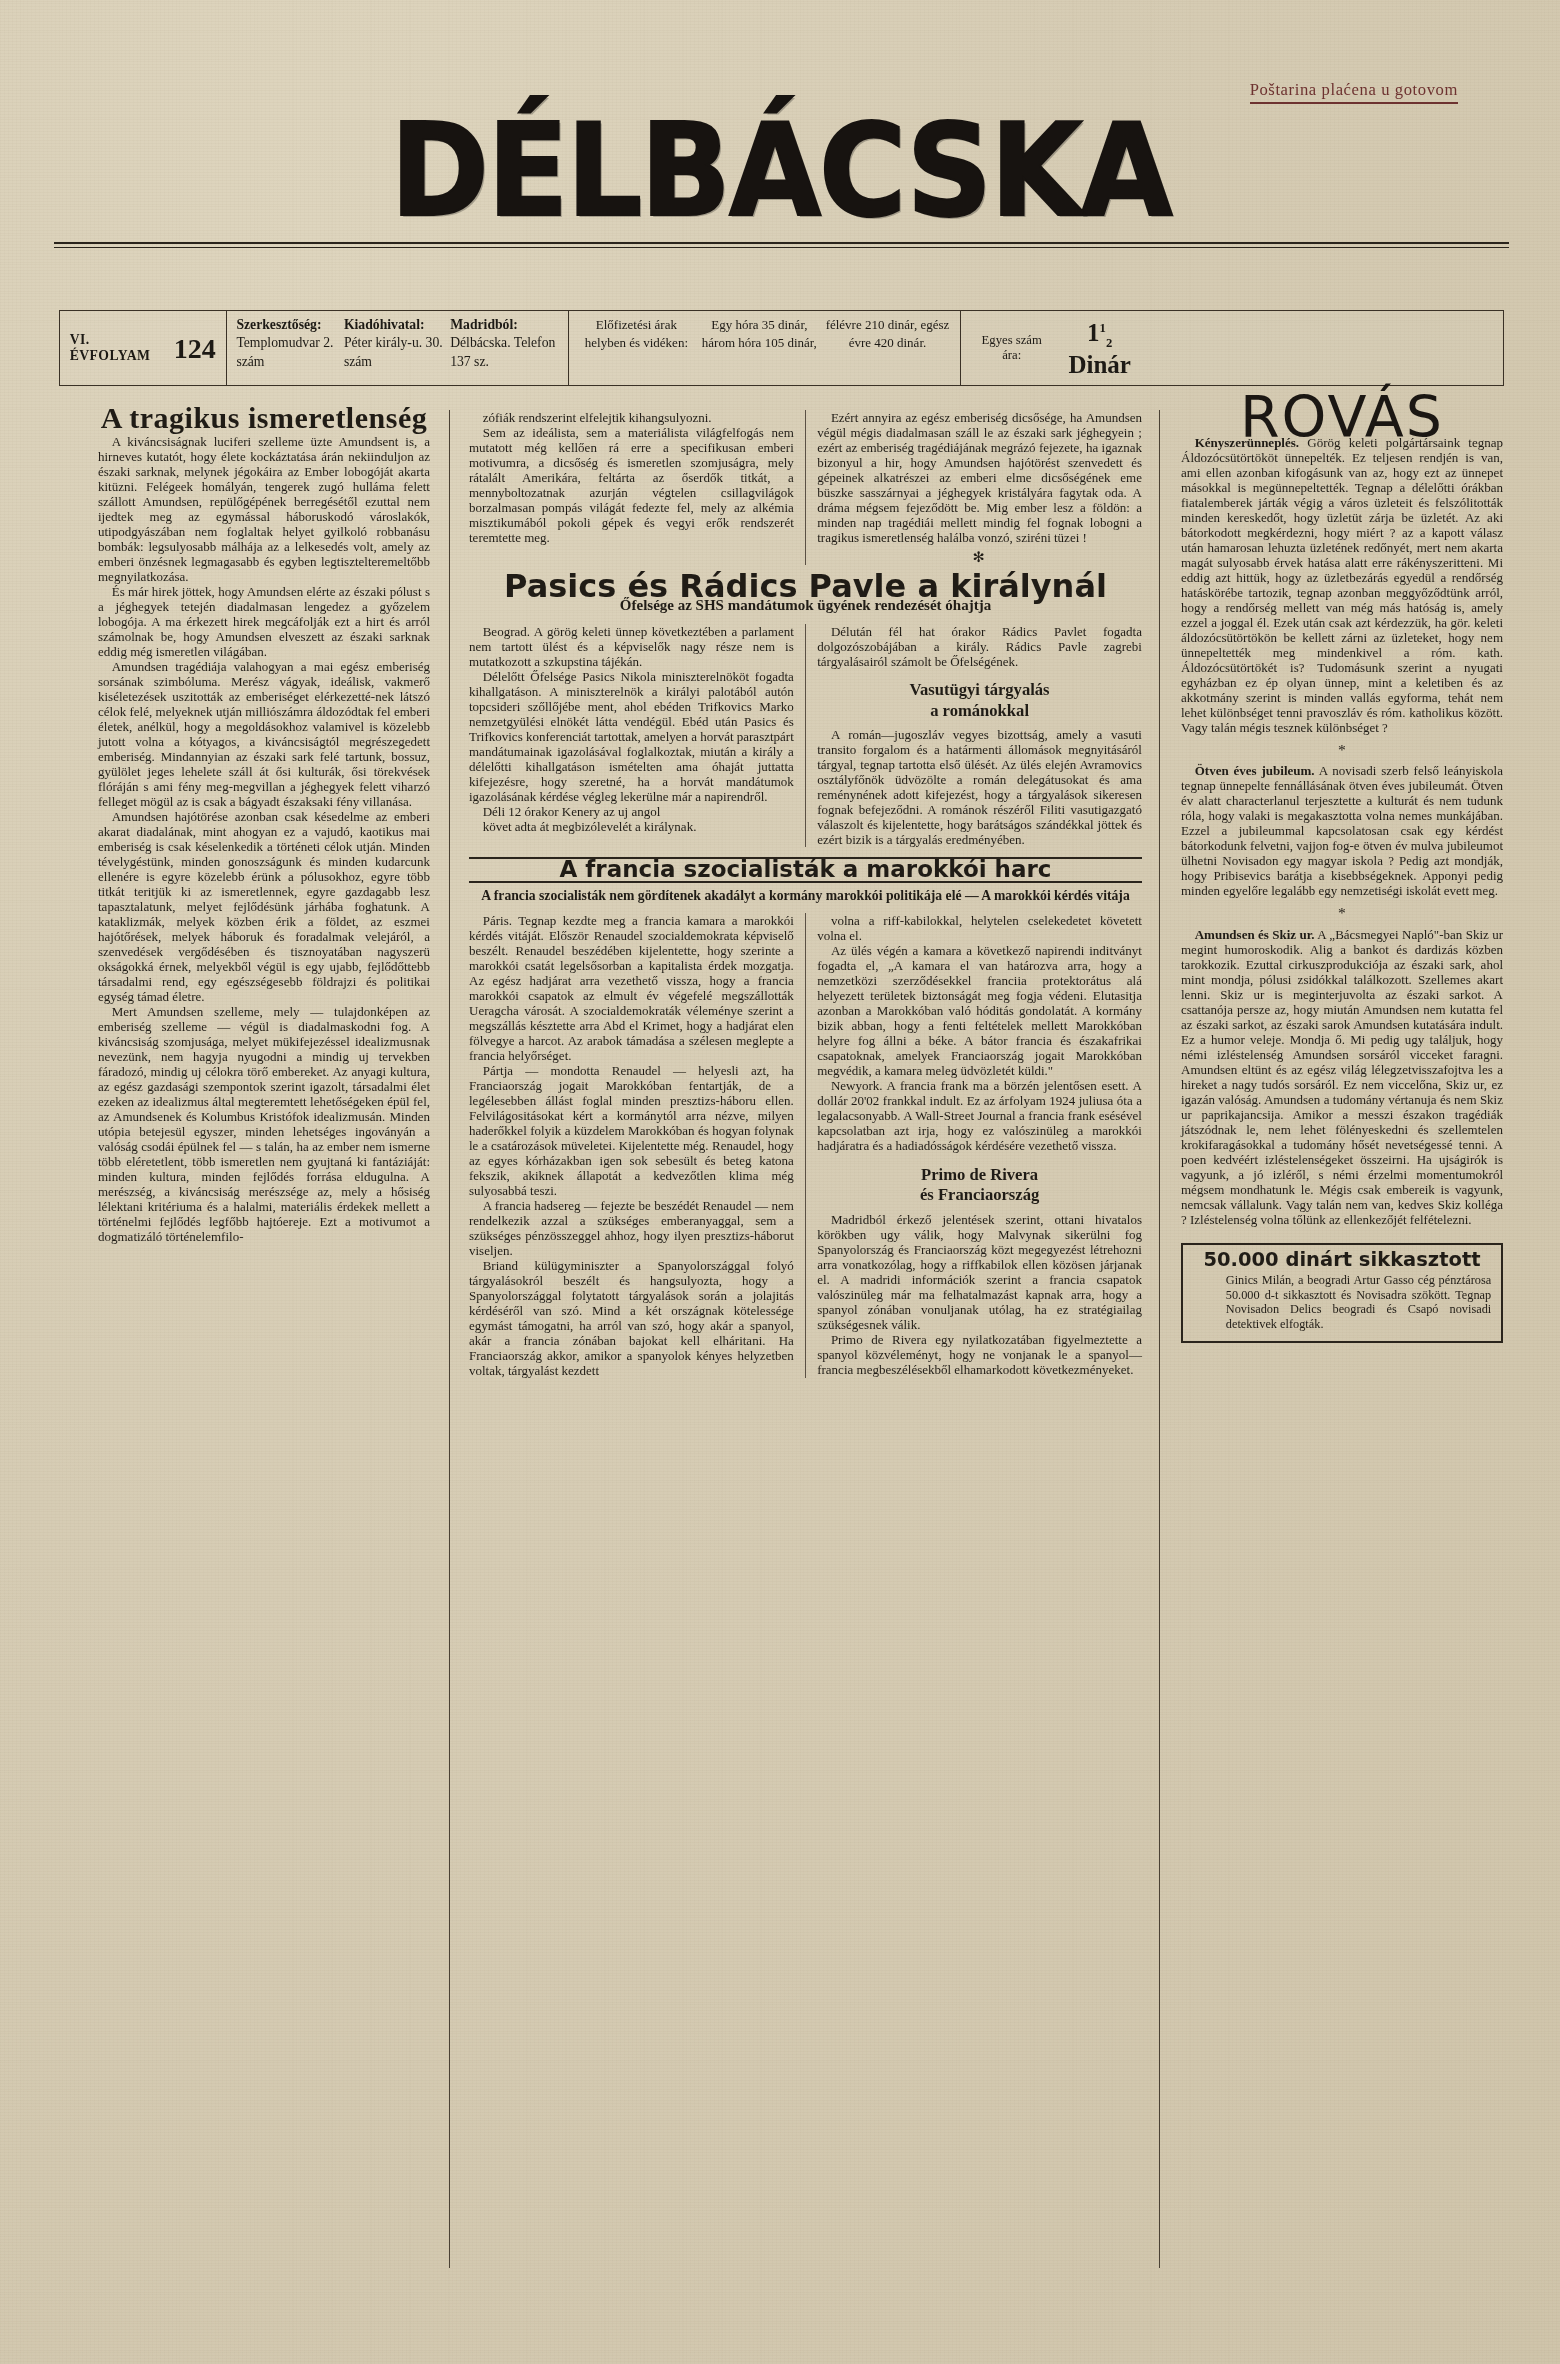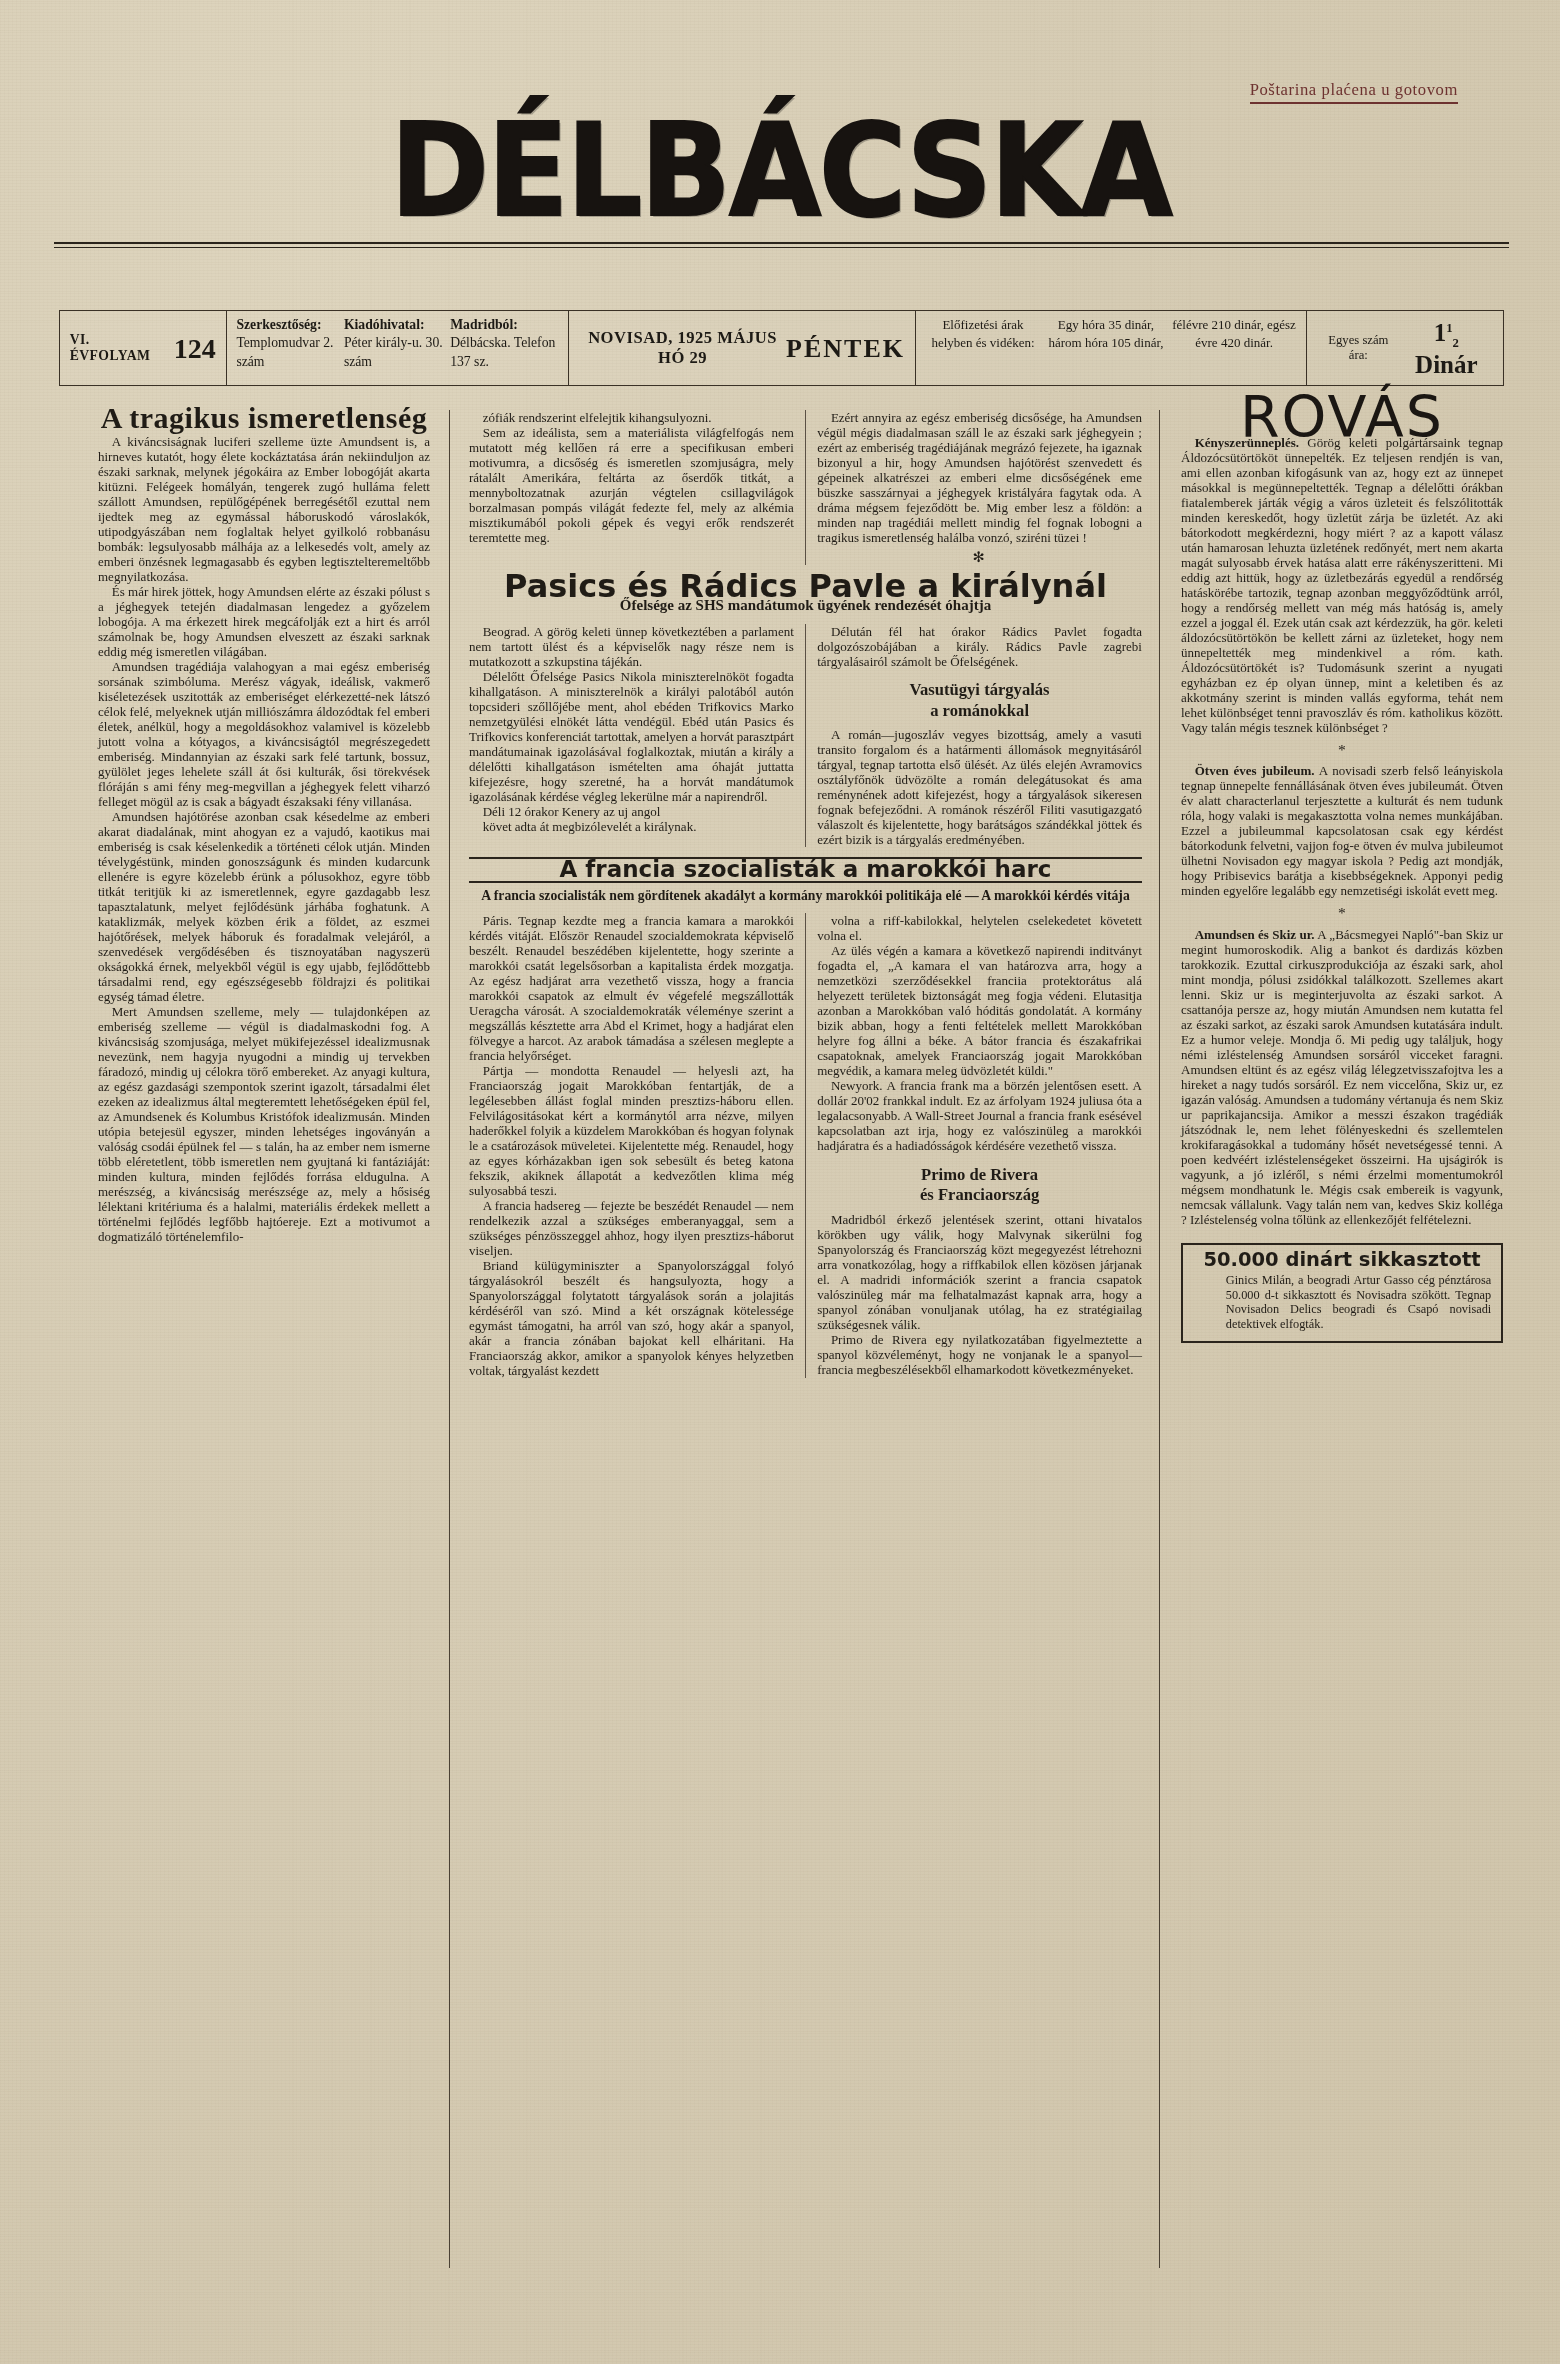--- a/index.html
+++ b/index.html
@@ -182,24 +182,20 @@
         <span>Templomudvar 2. szám</span>
       </div>
       <div>
         <b>Kiadóhivatal:</b>
         <span>Péter király-u. 30. szám</span>
       </div>
       <div>
         <b>Madridból:</b>
         <span>Délbácska. Telefon 137 sz.</span>
       </div>
-    </div>
-    <div class="cell c-date">
-      <div class="d1">NOVISAD, 1925 MÁJUS HÓ 29</div>
-      <div class="d2">PÉNTEK</div>
     </div>
     <div class="cell c-price">
       <div>Előfizetési árak helyben és vidéken:</div>
       <div>Egy hóra 35 dinár, három hóra 105 dinár,</div>
       <div>félévre 210 dinár, egész évre 420 dinár.</div>
     </div>
     <div class="cell c-single">
       <div class="s1">Egyes szám ára:</div>
       <div class="s2">
         <span>1</span><sup>1</sup><sub>2</sub>

